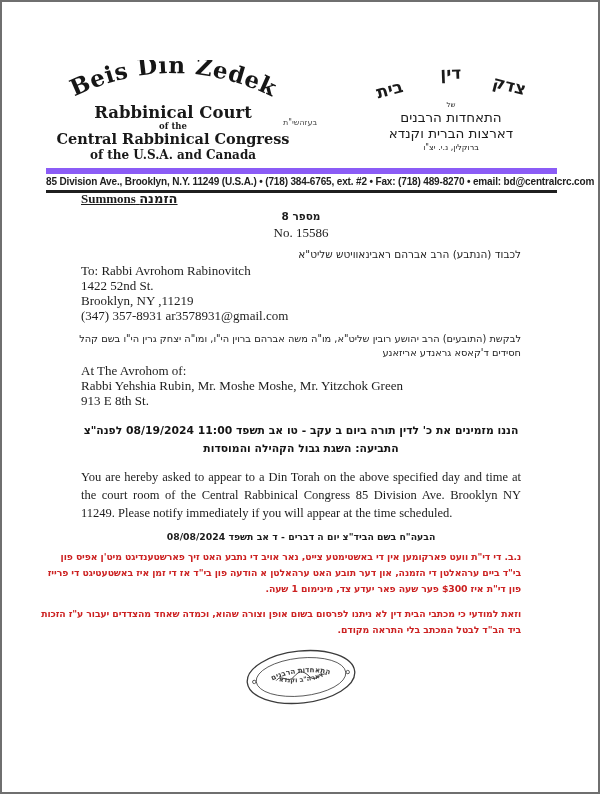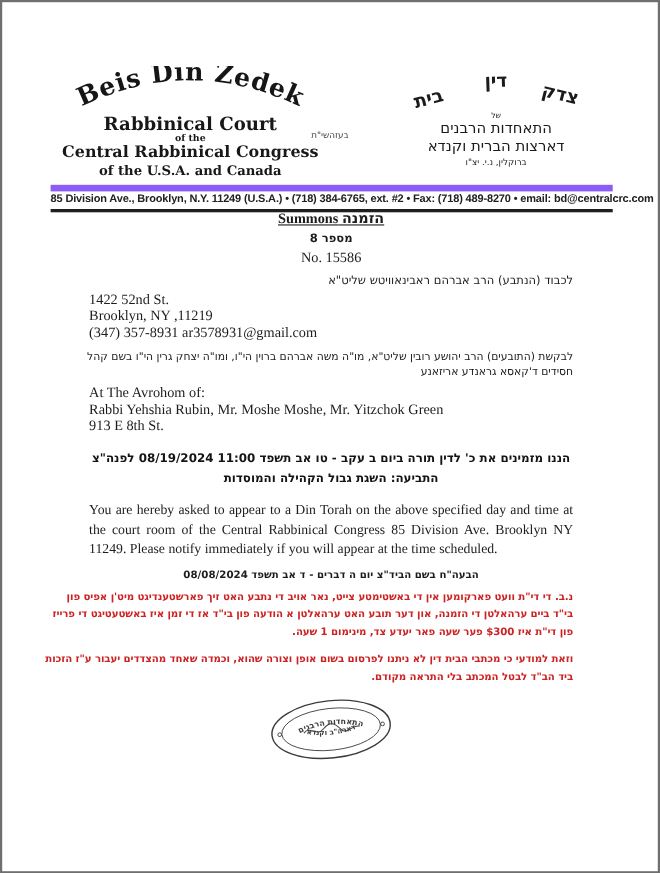--- a/index.html
+++ b/index.html
@@ -30,21 +30,21 @@
   .address-bar{
     position:absolute;left:44px;right:41px;top:166px;text-align:center;
     font-family:"Liberation Sans",sans-serif;font-weight:bold;font-size:10px;
     letter-spacing:-0.15px;color:#202020;white-space:nowrap;
     border-top:6px solid #8b5cf6;border-bottom:3px solid #1f1f1f;
     padding:2px 0 3px 0;
   }
   
   .content{position:absolute;left:79px;right:77px;top:189px;}
   .he{font-family:"DejaVu Sans",sans-serif;}
-  .title{text-align:center;font-weight:bold;font-size:13px;line-height:16px;}
+  .title{text-align:left;font-weight:bold;font-size:13px;line-height:16px;}
   .title .underlined{text-decoration:underline;}
   .num-he{direction:rtl;text-align:center;font-family:"DejaVu Sans",sans-serif;
     font-weight:bold;font-size:10.5px;line-height:14px;margin-top:2px;}
   .num-en{text-align:center;font-size:13px;line-height:16px;margin-top:2px;}
   .resp-he{direction:rtl;text-align:right;font-family:"DejaVu Sans",sans-serif;
     font-size:10.5px;line-height:14px;margin-top:6px;white-space:nowrap;}
   .addr-line{font-size:13px;line-height:15px;}
   .resp-en{margin-top:2px;}
   .claim-he{margin-top:9px;font-family:"DejaVu Sans",sans-serif;font-size:9.8px;
     line-height:14px;color:#1b1b1b;}
@@ -106,20 +106,21 @@
       <span class="underlined">
         <span>Summons</span>
         <span class="he">הזמנה</span>
       </span>
     </div>
     <div class="num-he">מספר 8</div>
     <div class="num-en">No. 15586</div>
 
     <div class="resp-he">לכבוד (הנתבע) הרב אברהם ראבינאוויטש שליט"א</div>
     <div class="resp-en">
+      <div class="addr-line">To: Rabbi Avrohom Rabinovitch</div>
       <div class="addr-line">1422 52nd St.</div>
       <div class="addr-line">Brooklyn, NY ,11219</div>
       <div class="addr-line">(347) 357-8931 ar3578931@gmail.com</div>
     </div>
 
     <div class="claim-he">
       <div class="jline">לבקשת (התובעים) הרב יהושע רובין שליט"א, מו"ה משה אברהם ברוין הי"ו, ומו"ה יצחק גרין הי"ו בשם קהל</div>
       <div class="rline">חסידים ד'קאסא גראנדע אריזאנע</div>
     </div>
     <div class="claim-en">

